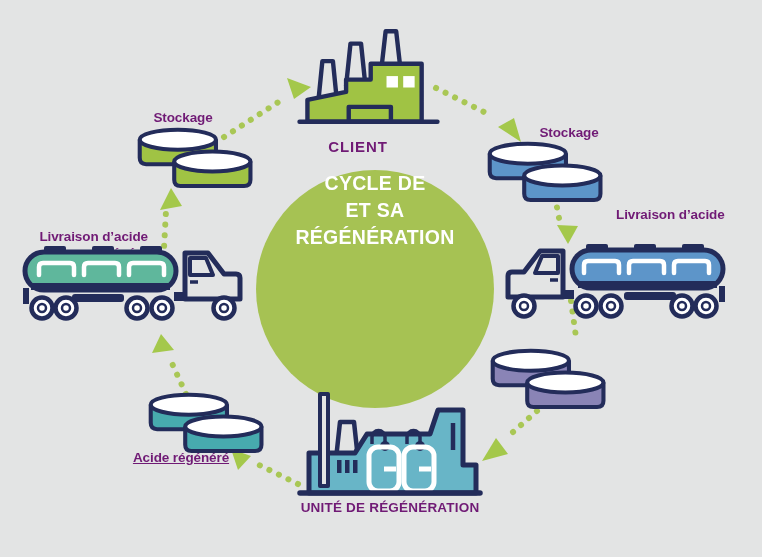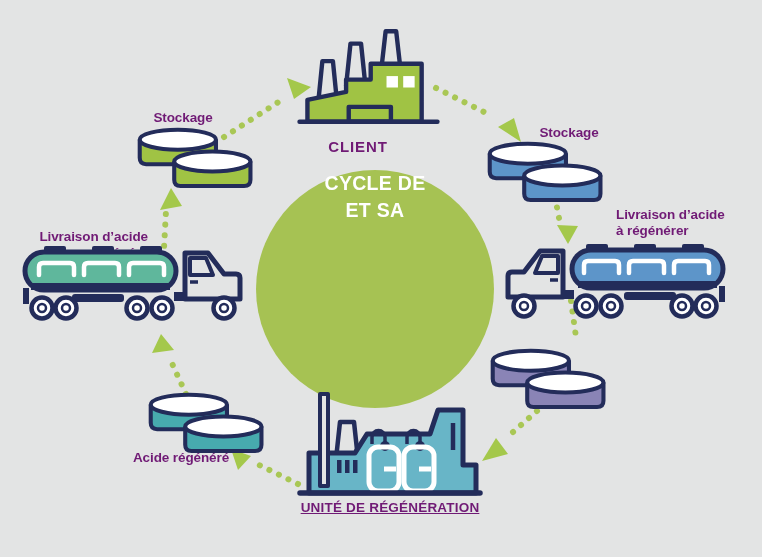--- a/index.html
+++ b/index.html
@@ -53,20 +53,21 @@
       <polygon points="482,461 496,438 508,454"></polygon>
       <polygon points="231,449 251,456 238,470"></polygon>
       <polygon points="161,334 152,353 174,350"></polygon>
       <polygon points="171,188 160,210 182,206"></polygon>
     </g>
   </svg>
 
   <div class="cycle-circle">
     <span>CYCLE DE</span>
     <span>ET SA</span>
+    <span>RÉGÉNÉRATION</span>
   </div>
 
   <div class="label center" style="left:133px;top:110px;width:100px;">Stockage</div>
   <svg class="icon" style="left:137px;top:127px;" viewBox="0 0 130 72" width="118">
     <g stroke="#232c5a" stroke-width="4.5" stroke-linejoin="round">
       <path d="M3,14 L3,34 Q3,41 10,41 L80,41 Q87,41 87,34 L87,14" fill="#a0c344"></path>
       <ellipse cx="45" cy="14" rx="42" ry="11" fill="#fff"></ellipse>
       <path d="M41,38 L41,58 Q41,65 48,65 L118,65 Q125,65 125,58 L125,38" fill="#a0c344"></path>
       <ellipse cx="83" cy="38" rx="42" ry="11" fill="#fff"></ellipse>
     </g>
@@ -91,21 +92,20 @@
     <g stroke="#232c5a" stroke-width="4.5" stroke-linejoin="round">
       <path d="M3,14 L3,34 Q3,41 10,41 L80,41 Q87,41 87,34 L87,14" fill="#5d95c9"></path>
       <ellipse cx="45" cy="14" rx="42" ry="11" fill="#fff"></ellipse>
       <path d="M41,38 L41,58 Q41,65 48,65 L118,65 Q125,65 125,58 L125,38" fill="#5d95c9"></path>
       <ellipse cx="83" cy="38" rx="42" ry="11" fill="#fff"></ellipse>
     </g>
   </svg>
 
   <div class="label" style="left:616px;top:207px;width:130px;">
     <div>Livraison d’acide</div>
-    <div>à régénérer</div>
   </div>
   <svg class="icon" style="left:500px;top:240px;" viewBox="0 0 240 80" width="240">
     <g stroke="#232c5a" stroke-linejoin="round">
       <rect x="86" y="4" width="22" height="12" rx="2" fill="#232c5a" stroke="none"></rect>
       <rect x="134" y="4" width="22" height="12" rx="2" fill="#232c5a" stroke="none"></rect>
       <rect x="182" y="4" width="22" height="12" rx="2" fill="#232c5a" stroke="none"></rect>
       <rect x="72" y="10" width="151" height="38" rx="19" fill="#5d95c9" stroke-width="5"></rect>
       <rect x="78" y="41" width="139" height="7" fill="#232c5a" stroke="none"></rect>
       <g stroke="#fff" stroke-width="4.5" fill="none" stroke-linecap="round">
         <path d="M84,33 v-8 q0,-4 4,-4 h27 q4,0 4,4 v8"></path>
@@ -157,31 +157,31 @@
       <circle cx="130" cy="60" r="5" fill="#232c5a" stroke="none"></circle>
       <g stroke="#fff" stroke-width="5" fill="none">
         <rect x="79" y="61" width="30" height="44" rx="9"></rect>
         <line x1="94" y1="83" x2="106" y2="83"></line>
         <rect x="114" y="61" width="30" height="44" rx="9"></rect>
         <line x1="129" y1="83" x2="141" y2="83"></line>
       </g>
       <path d="M10,107 H190" stroke-width="5.5" stroke-linecap="round" fill="none"></path>
     </g>
   </svg>
-  <div class="label unit-label" style="left:290px;top:500px;width:200px;text-decoration:underline;">UNITÉ DE RÉGÉNÉRATION</div>
+  <div class="label unit-label" style="left:290px;top:500px;width:200px;">UNITÉ DE RÉGÉNÉRATION</div>
 
   <svg class="icon" style="left:148px;top:392px;" viewBox="0 0 130 72" width="118">
     <g stroke="#232c5a" stroke-width="4.5" stroke-linejoin="round">
       <path d="M3,14 L3,34 Q3,41 10,41 L80,41 Q87,41 87,34 L87,14" fill="#47aaae"></path>
       <ellipse cx="45" cy="14" rx="42" ry="11" fill="#fff"></ellipse>
       <path d="M41,38 L41,58 Q41,65 48,65 L118,65 Q125,65 125,58 L125,38" fill="#47aaae"></path>
       <ellipse cx="83" cy="38" rx="42" ry="11" fill="#fff"></ellipse>
     </g>
   </svg>
-  <div class="label center" style="left:121px;top:450px;width:120px;">Acide régénéré</div>
+  <div class="label center" style="left:121px;top:450px;width:120px;text-decoration:underline;">Acide régénéré</div>
 
   <div class="label right" style="left:28px;top:229px;width:120px;">
     <div>Livraison d’acide</div>
     <div>régénéré</div>
   </div>
   <svg class="icon mirrored" style="left:8px;top:242px;" viewBox="0 0 240 80" width="240">
     <g stroke="#232c5a" stroke-linejoin="round">
       <rect x="86" y="4" width="22" height="12" rx="2" fill="#232c5a" stroke="none"></rect>
       <rect x="134" y="4" width="22" height="12" rx="2" fill="#232c5a" stroke="none"></rect>
       <rect x="182" y="4" width="22" height="12" rx="2" fill="#232c5a" stroke="none"></rect>

